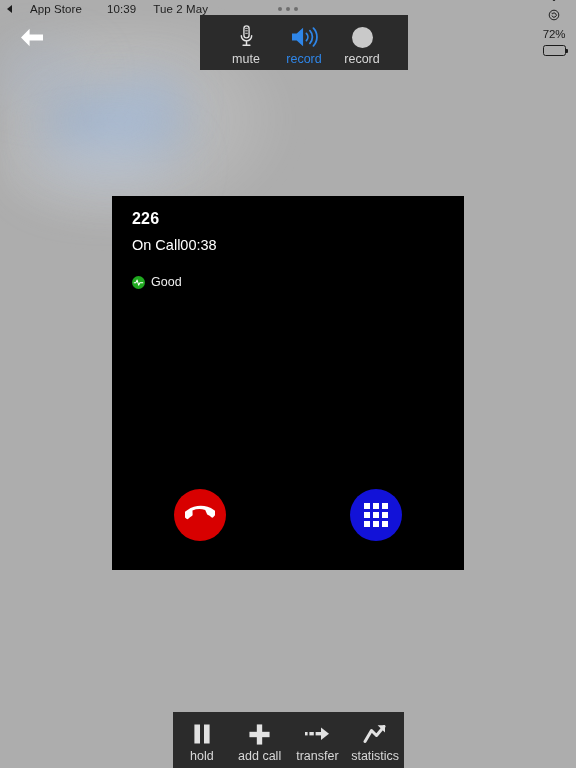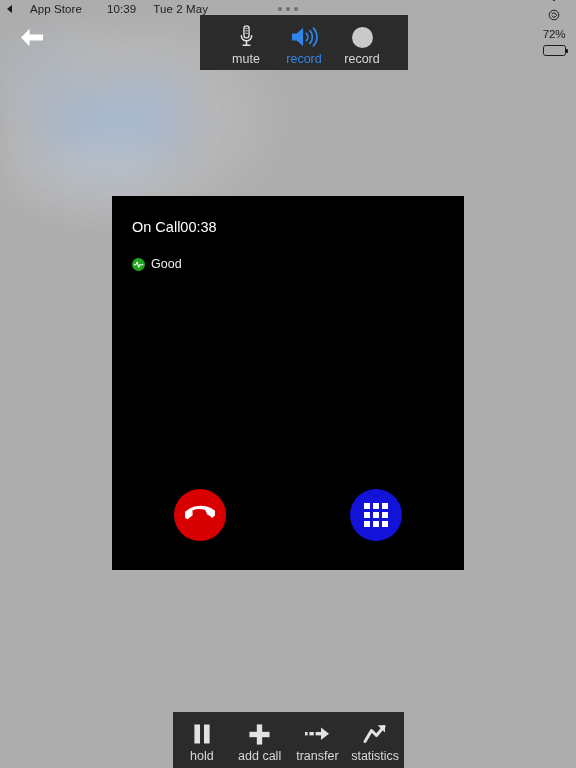--- a/index.html
+++ b/index.html
@@ -377,20 +377,21 @@
   <div class="tool-btn">
     <span class="tool-glyph">
       <span id="record-circle"></span>
     </span>
     <span class="tool-label">record</span>
   </div>
 </div>
 
 <div id="call-panel">
 
+  <div id="call-number">226</div>
 
   <div id="call-status-row">
     <span id="call-state">On Call</span>
     <span id="call-timer">00:38</span>
   </div>
 
   <div id="quality-row">
     <span id="quality-icon">
       <svg width="11" height="11" viewBox="0 0 14 14" aria-hidden="true">
         <path fill="none" stroke="#ffffff" stroke-width="1.3" stroke-linecap="round" stroke-linejoin="round" d="M1.5 7.2h2.2l1.5-3.4 2 6.6 1.6-3.2h3.7"></path>

